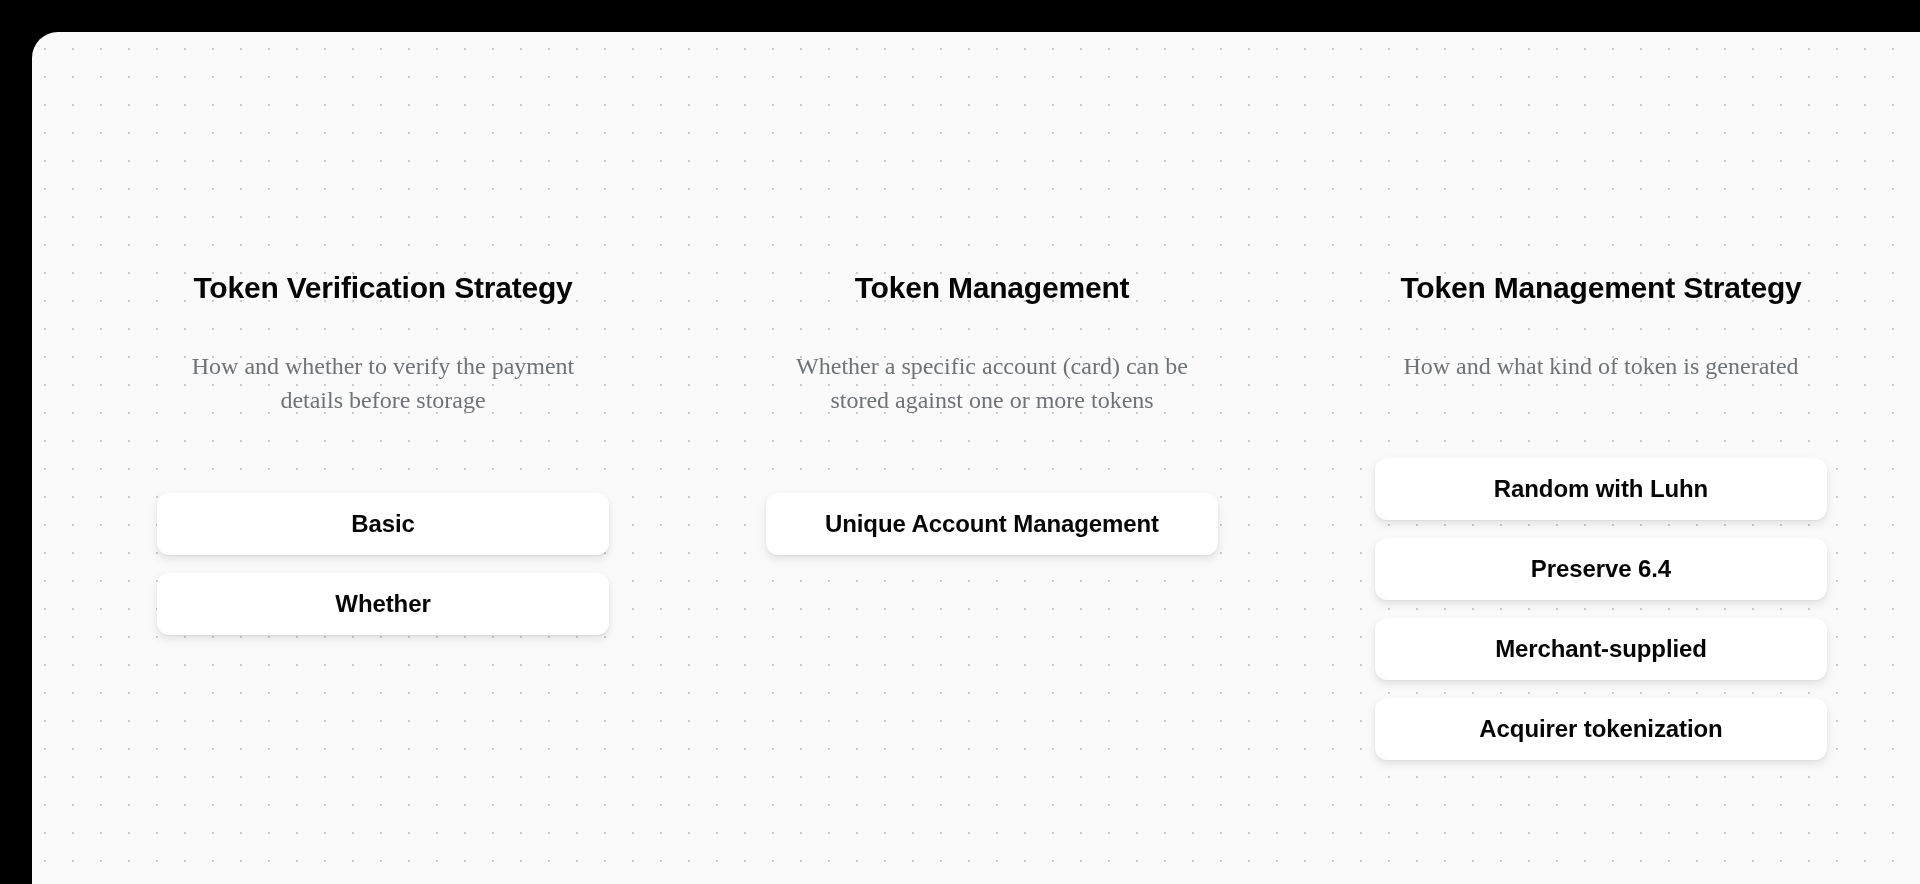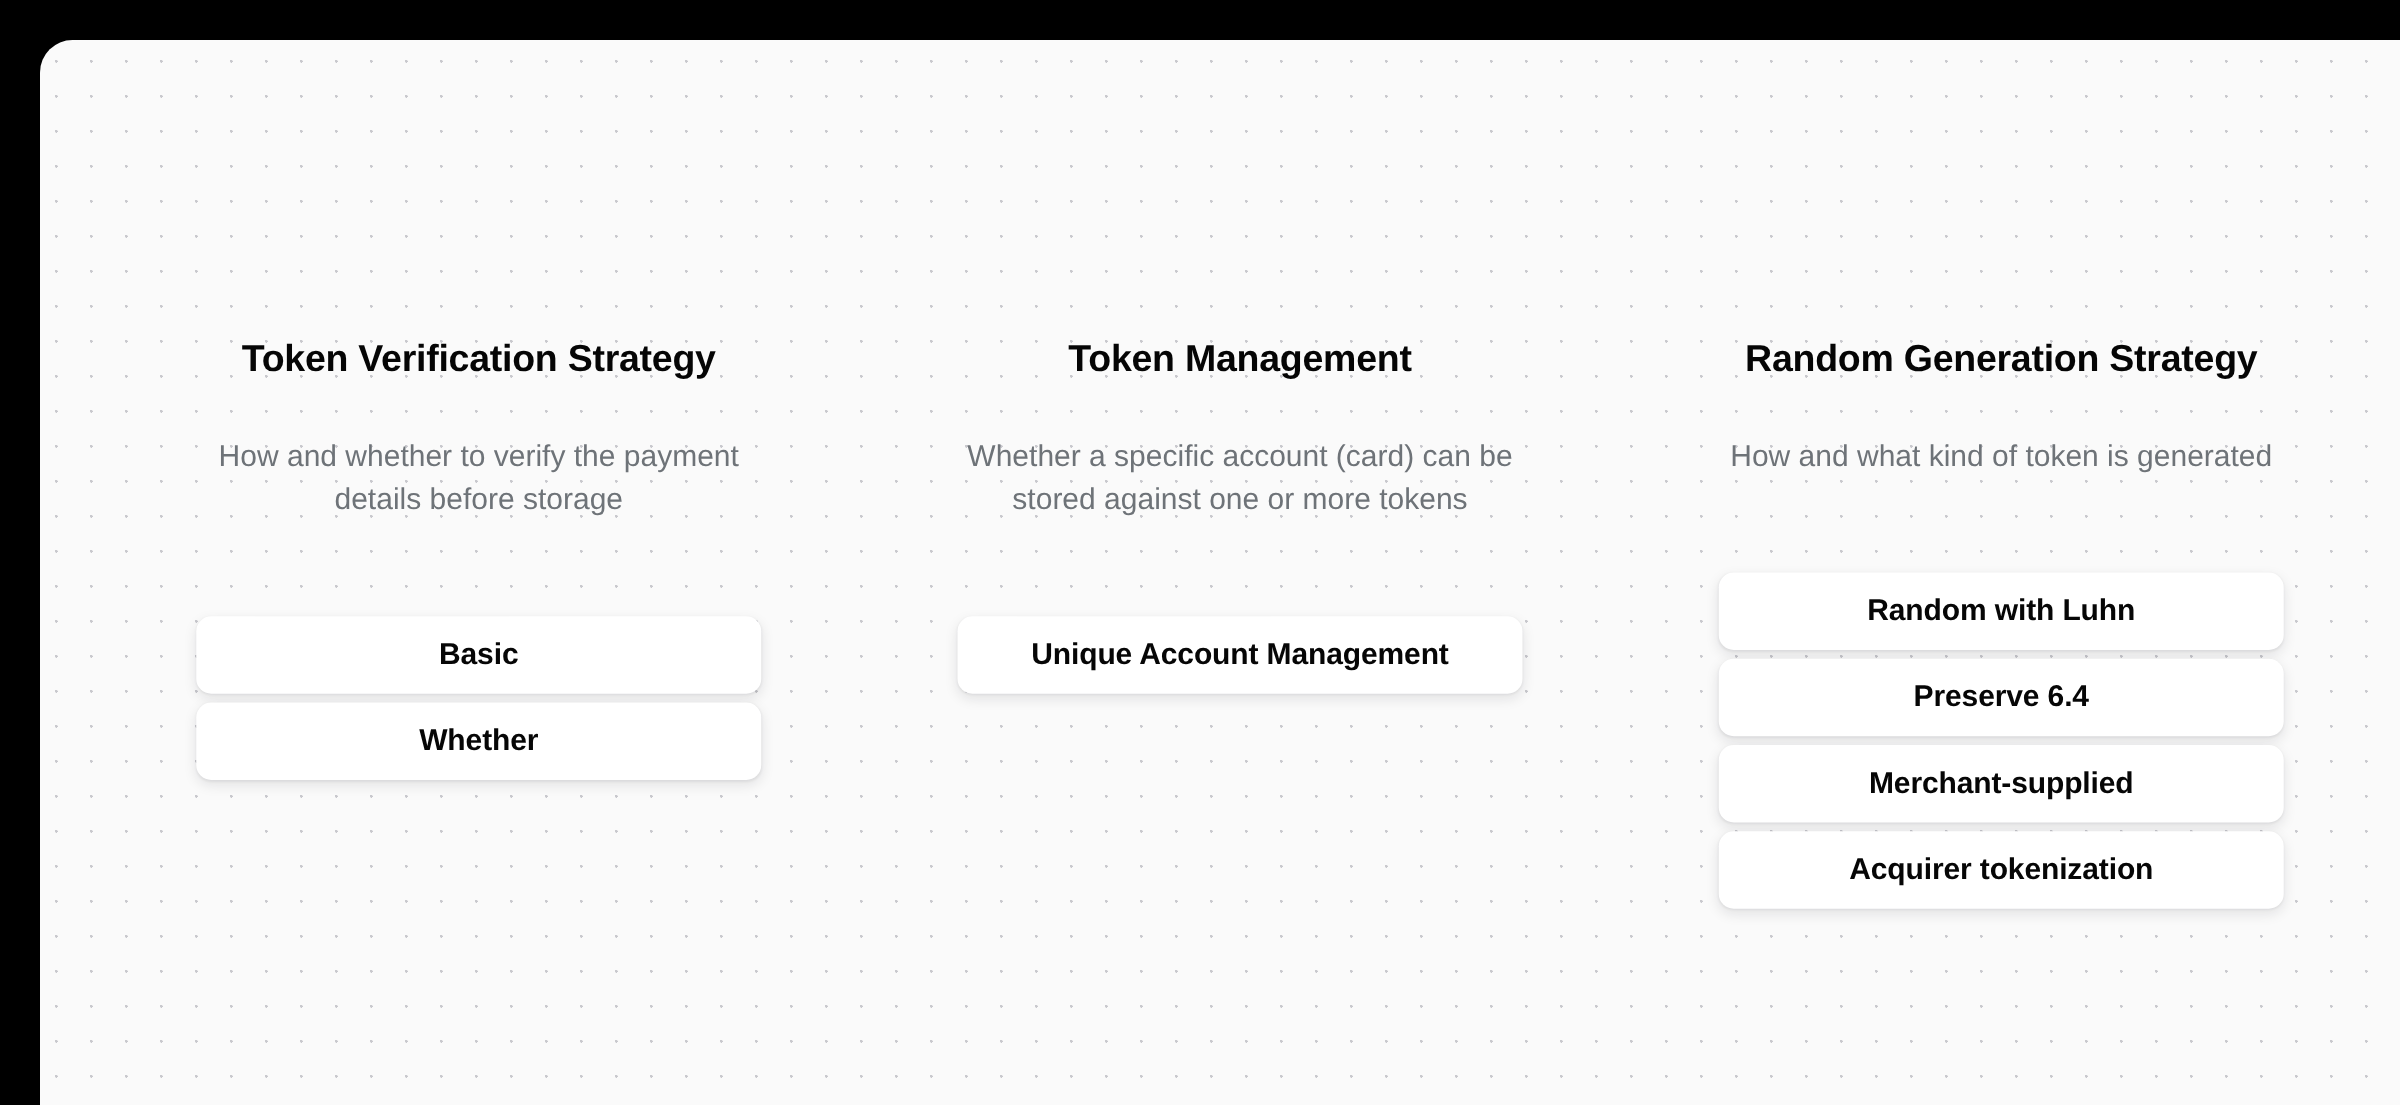--- a/index.html
+++ b/index.html
@@ -36,22 +36,23 @@
     color:#050505;
     letter-spacing:-0.2px;
     line-height:1.18;
   }
   .col-desc {
     margin-top:12px;
     font-size:24px;
     font-weight:400;
     color:#6e7378;
     line-height:1.42;
+    font-family:Liberation Serif, serif;
   }
-  .cards { margin-top:43px; display:flex; flex-direction:column; gap:7px; }
+  .cards { margin-top:43px; display:flex; flex-direction:column; gap:18px; }
   .card {
     height:62px;
     background:#ffffff;
     border-radius:12px;
     display:flex;
     align-items:center;
     justify-content:center;
     box-shadow:0 4px 10px rgba(17,17,26,0.10), 0 1px 2px rgba(17,17,26,0.06);
     cursor:pointer;
   }
@@ -91,21 +92,21 @@
       </div>
       <div class="cards">
         <div class="card">
           <span class="card-label">Unique Account Management</span>
         </div>
       </div>
     </div>
 
     <div class="column">
       <div class="col-head">
-        <div class="col-title">Random Generation Strategy</div>
+        <div class="col-title">Token Management Strategy</div>
         <div class="col-desc">How and what kind of token is generated</div>
       </div>
       <div class="cards">
         <div class="card">
           <span class="card-label">Random with Luhn</span>
         </div>
         <div class="card">
           <span class="card-label">Preserve 6.4</span>
         </div>
         <div class="card">

